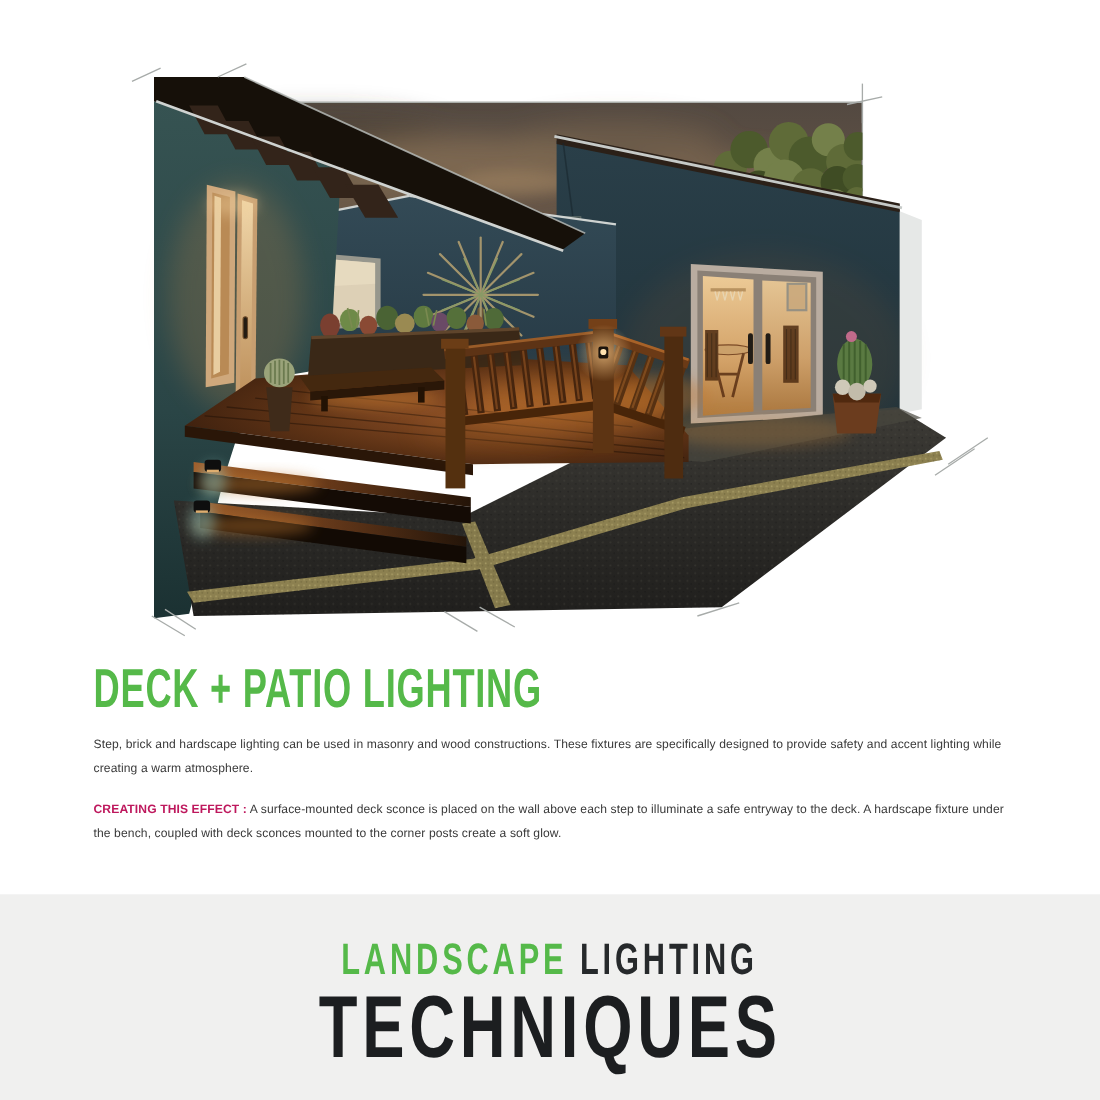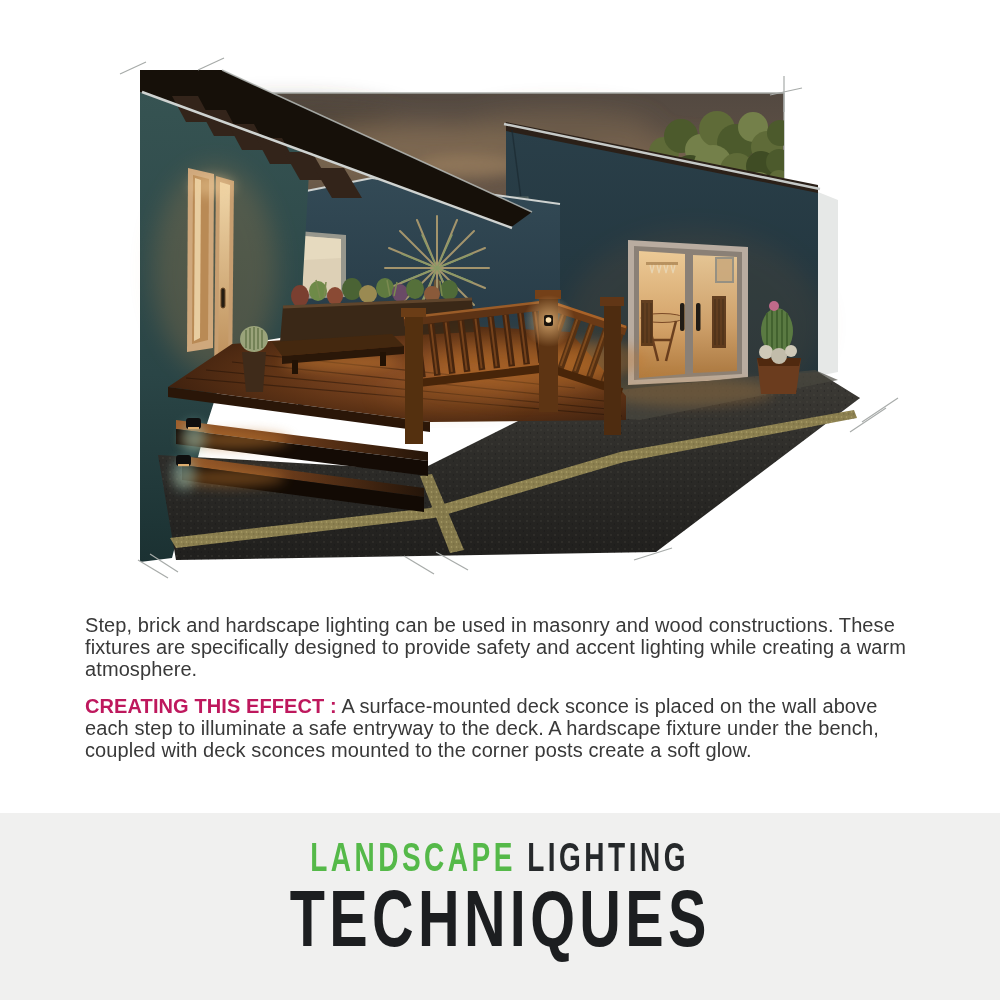--- a/index.html
+++ b/index.html
@@ -5,26 +5,26 @@
   html,body{margin:0;padding:0;background:#ffffff;}
   .page{position:relative;width:1000px;height:1000px;background:#ffffff;overflow:hidden;
         font-family:"Liberation Sans", sans-serif;}
   .art{position:absolute;left:0;top:0;width:1000px;height:600px;}
   .art svg{display:block;}
 
   .text-block{position:absolute;left:85px;top:600px;width:840px;}
   .headline{margin:0;height:52px;line-height:52px;white-space:nowrap;}
   .headline .squeeze{display:inline-block;transform:scaleX(.66);transform-origin:left center;
         font-size:50px;font-weight:bold;letter-spacing:1px;color:#55b949;}
-  .body-copy{margin:14px 0 0 0;font-size:20px;line-height:22px;color:#393939;letter-spacing:.1px;}
+  .body-copy{margin:14px 0 0 0;font-size:11px;line-height:22px;color:#393939;letter-spacing:.1px;}
   .body-copy strong{color:#be185d;}
   .para2{margin-top:15px;}
 
   .footer{position:absolute;left:0;top:813px;width:1000px;height:187px;background:#f0f0ef;text-align:center;}
-  .brand-line{margin-top:23px;height:42px;line-height:42px;white-space:nowrap;}
+  .brand-line{margin-top:38px;height:42px;line-height:42px;white-space:nowrap;}
   .brand-line .squeeze{display:inline-block;transform:scaleX(.70);transform-origin:center;
         font-size:40px;font-weight:bold;letter-spacing:5px;}
   .brand-green{color:#55b949;}
   .brand-dark{color:#26292b;}
   .big-title{height:82px;line-height:82px;white-space:nowrap;}
   .big-title .squeeze{display:inline-block;transform:scaleX(.72);transform-origin:center;
         font-size:80px;font-weight:bold;letter-spacing:6px;color:#1c1e20;}
 </style>
 </head>
 <body>
@@ -371,20 +371,21 @@
       <line x1="404" y1="556" x2="434" y2="574"></line>
           <line x1="436" y1="552" x2="468" y2="570"></line>
       <line x1="634" y1="560" x2="672" y2="548"></line>
       <line x1="138" y1="560" x2="168" y2="578"></line>
           <line x1="150" y1="554" x2="178" y2="572"></line>
     </g>
   </svg>
   </div>
 
   <div class="text-block">
+    <h1 class="headline"><span class="squeeze">DECK + PATIO LIGHTING</span></h1>
     <p class="body-copy">Step, brick and hardscape lighting can be used in masonry and wood constructions. These fixtures are specifically designed to provide safety and accent lighting while creating a warm atmosphere.</p>
     <p class="body-copy para2"><strong>CREATING THIS EFFECT :</strong> <span>A surface-mounted deck sconce is placed on the wall above each step to illuminate a safe entryway to the deck. A hardscape fixture under the bench, coupled with deck sconces mounted to the corner posts create a soft glow.</span></p>
   </div>
 
   <div class="footer">
     <div class="brand-line">
       <span class="squeeze"><span class="brand-green">LANDSCAPE</span>&nbsp;<span class="brand-dark">LIGHTING</span></span>
     </div>
     <div class="big-title"><span class="squeeze">TECHNIQUES</span></div>
   </div>

